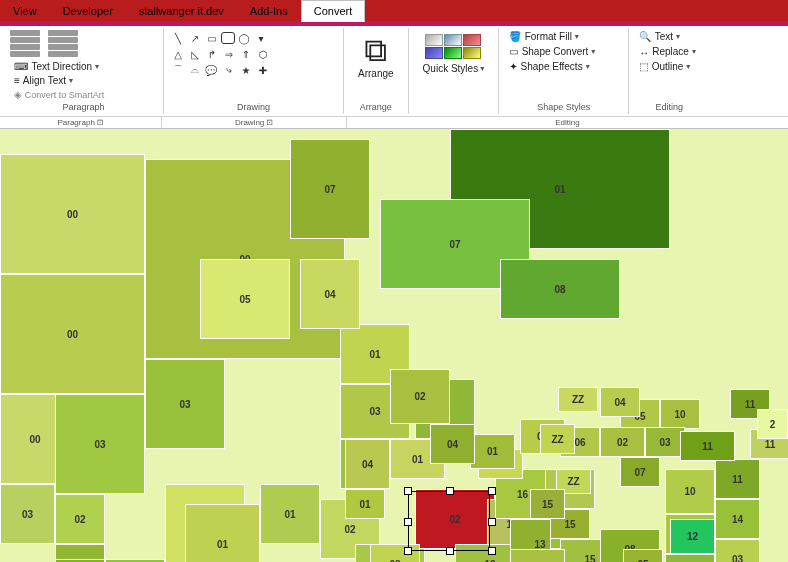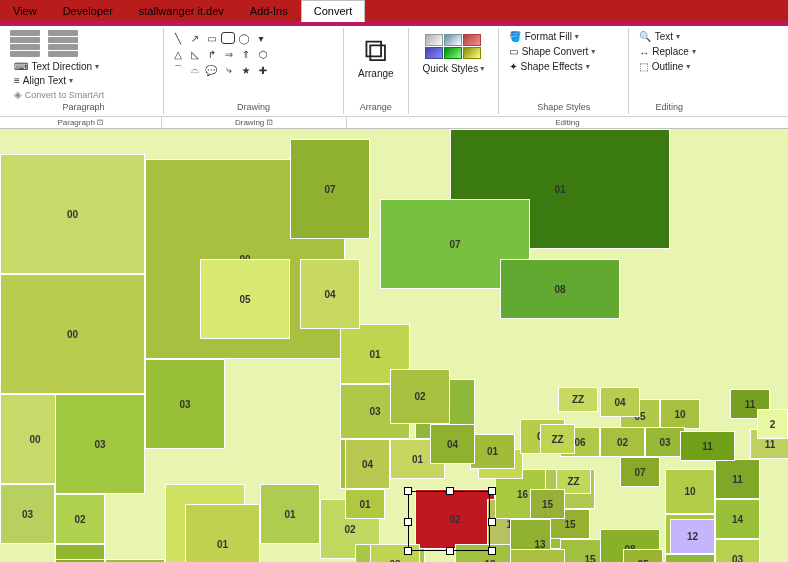--- a/index.html
+++ b/index.html
@@ -246,21 +246,21 @@
     <div class="map-region" style="left: 620px; top: 270px; width: 40px; height: 35px; background: rgb(176, 200, 72);">05</div>
     <div class="map-region" style="left: 558px; top: 258px; width: 40px; height: 25px; background: rgb(200, 216, 96);">ZZ</div>
     <div class="map-region" style="left: 600px; top: 258px; width: 40px; height: 30px; background: rgb(184, 204, 80);">04</div>
     <div class="map-region" style="left: 556px; top: 340px; width: 35px; height: 25px; background: rgb(192, 216, 88);">ZZ</div>
     <div class="map-region" style="left: 660px; top: 270px; width: 40px; height: 30px; background: rgb(168, 192, 64);">10</div>
     <div class="map-region" style="left: 560px; top: 298px; width: 40px; height: 30px; background: rgb(176, 200, 72);">06</div>
     <div class="map-region" style="left: 600px; top: 298px; width: 45px; height: 30px; background: rgb(168, 192, 64);">02</div>
     <div class="map-region" style="left: 645px; top: 298px; width: 40px; height: 30px; background: rgb(152, 184, 56);">03</div>
     <div class="map-region" style="left: 620px; top: 328px; width: 40px; height: 30px; background: rgb(136, 170, 40);">07</div>
     <div class="map-region" style="left: 730px; top: 260px; width: 40px; height: 30px; background: rgb(120, 160, 32);">11</div>
-    <div class="map-region" style="left: 670px; top: 390px; width: 45px; height: 35px; background: #c4b5fd;">12</div>
+    <div class="map-region" style="left: 670px; top: 390px; width: 45px; height: 35px; background: #22c55e;">12</div>
     <div class="map-region" style="left: 623px; top: 420px; width: 40px; height: 30px; background: rgb(152, 180, 48);">05</div>
     <div class="map-region" style="left: 510px; top: 420px; width: 55px; height: 35px; background: rgb(168, 192, 64);">08</div>
     <div class="map-region" style="left: 550px; top: 380px; width: 40px; height: 30px; background: rgb(152, 176, 48);">15</div>
     <div class="map-region" style="left: 370px; top: 415px; width: 50px; height: 40px; background: rgb(192, 212, 80);">08</div>
     <div class="map-region" style="left: 530px; top: 360px; width: 35px; height: 30px; background: rgb(152, 176, 56);">15</div>
     <div class="map-region" style="left: 345px; top: 360px; width: 40px; height: 30px; background: rgb(176, 200, 64);">01</div>
     <div class="map-region" style="left: 478px; top: 320px; width: 45px; height: 30px; background: rgb(200, 216, 80);">16</div>
     <div class="map-region" style="left: 340px; top: 255px; width: 70px; height: 55px; background: rgb(176, 200, 72);">03</div>
     <div class="map-region" style="left: 340px; top: 195px; width: 70px; height: 60px; background: rgb(192, 212, 80);">01</div>
     <div class="map-region" style="left: 390px; top: 240px; width: 60px; height: 55px; background: rgb(168, 192, 64);">02</div>

